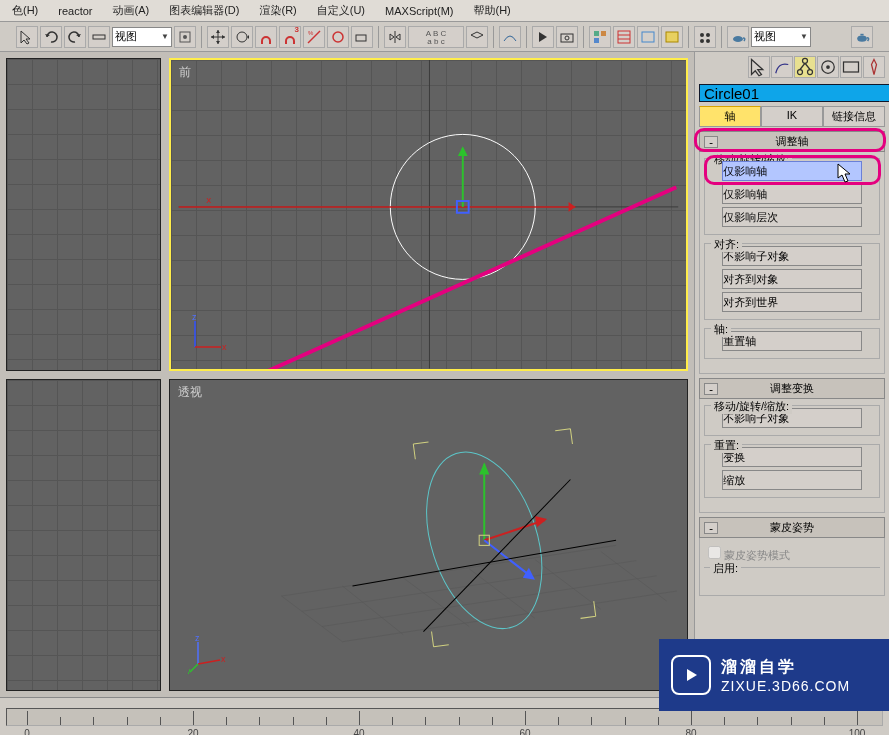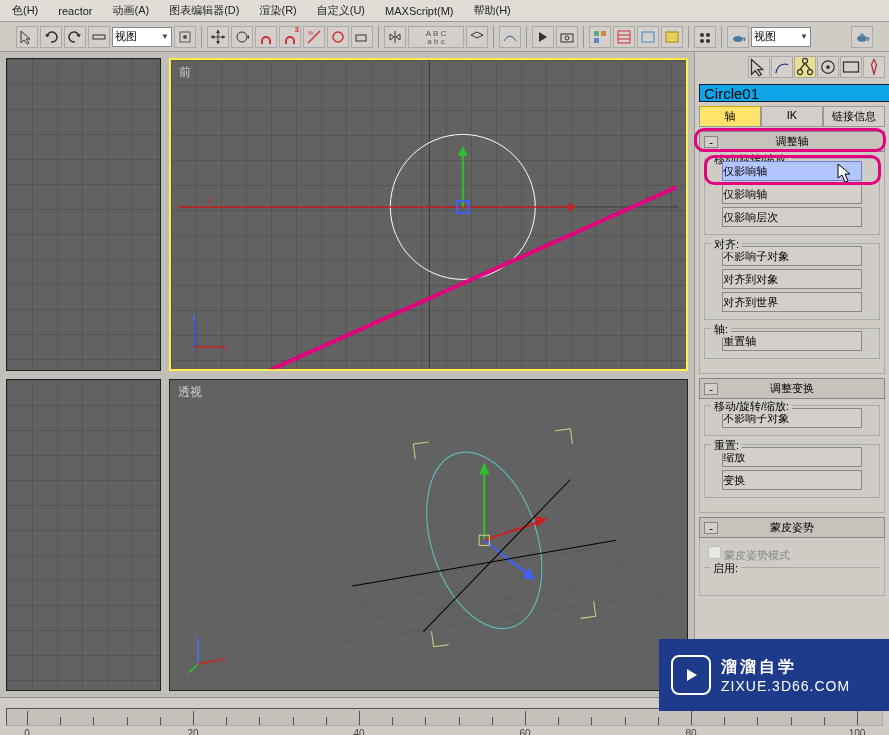--- a/index.html
+++ b/index.html
@@ -650,22 +650,22 @@
     </div>
 
     <div class="rollout-head">调整变换</div>
     <div class="rollout-body">
       <div class="group">
         <div class="group-label">移动/旋转/缩放:</div>
         <div class="pbtn narrow">不影响子对象</div>
       </div>
       <div class="group">
         <div class="group-label">重置:</div>
+        <div class="pbtn narrow">变换</div>
         <div class="pbtn narrow">缩放</div>
-        <div class="pbtn narrow">变换</div>
       </div>
     </div>
 
     <div class="rollout-head">蒙皮姿势</div>
     <div class="rollout-body" style="padding-bottom:10px">
       <div style="padding:2px 4px">
         <label style="color:#888;font-size:11px">
           <input type="checkbox" disabled="" style=""> <span>蒙皮姿势模式</span>
         </label>
       </div>

